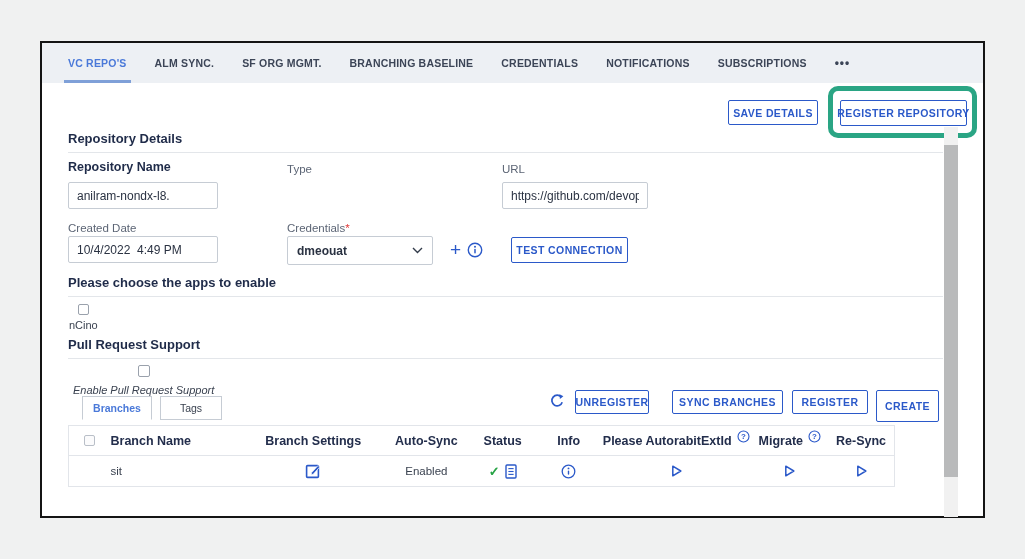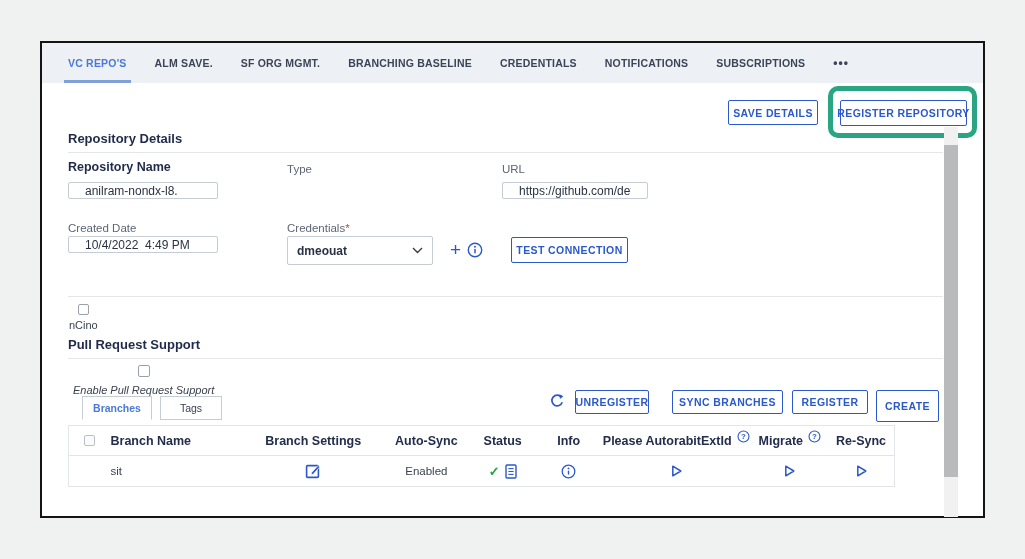--- a/index.html
+++ b/index.html
@@ -38,22 +38,22 @@
   .green-box {
     position:absolute; left:786px; top:43px; width:149px; height:52px;
     border:5px solid #2aa584; border-radius:10px; pointer-events:none;
   }
   
   .sec-heading { position:absolute; font-size:13px; font-weight:700; color:#1f2b49; }
   .rule { position:absolute; left:26px; width:875px; height:1px; background:#e3e6ea; }
   .f-label { position:absolute; font-size:11.5px; color:#5c6575; }
   .f-label-bold { position:absolute; font-size:12.5px; font-weight:700; color:#1f2b49; }
   .f-input {
-    position:absolute; height:17px; border:1px solid #c6ccd4; border-radius:2px;
-    font-family:"Liberation Sans",sans-serif; font-size:12px; color:#2a3242; padding:0 16px; background:#fff;
+    position:absolute; height:27px; border:1px solid #c6ccd4; border-radius:2px;
+    font-family:"Liberation Sans",sans-serif; font-size:12px; color:#2a3242; padding:0 8px; background:#fff;
   }
   .f-select {
     position:absolute; height:29px; border:1px solid #c6ccd4; border-radius:2px; background:#fff;
     display:flex; align-items:center; justify-content:space-between; padding:0 9px; cursor:pointer;
   }
   .f-select .val { font-size:12px; font-weight:700; color:#2a3242; }
   .plus-glyph { position:absolute; color:#2b59c9; font-size:19px; font-weight:400; line-height:19px; cursor:pointer; }
   .icon-abs { position:absolute; display:inline-flex; }
   
   .cb-row { position:absolute; display:flex; align-items:center; gap:7px;flex-direction:column; }
@@ -92,21 +92,21 @@
   .scroll-thumb { position:absolute; left:0; top:18px; width:14px; height:332px; background:#b9babb; cursor:pointer; }
   .asterisk { color:#e03a3a; }
 </style>
 </head>
 <body>
 
 <div class="panel">
 
   <div class="navbar">
     <div class="nav-tab active">VC REPO'S</div>
-    <div class="nav-tab">ALM SAVE.</div>
+    <div class="nav-tab">ALM SYNC.</div>
     <div class="nav-tab">SF ORG MGMT.</div>
     <div class="nav-tab">BRANCHING BASELINE</div>
     <div class="nav-tab">CREDENTIALS</div>
     <div class="nav-tab">NOTIFICATIONS</div>
     <div class="nav-tab">SUBSCRIPTIONS</div>
     <div class="nav-more">•••</div>
   </div>
 
   <div class="btn" style="left:686px; top:57px; width:90px; height:25px;">SAVE DETAILS</div>
   <div class="btn" style="left:798px; top:57px; width:127px; height:26px;">REGISTER REPOSITORY</div>
@@ -140,20 +140,21 @@
   <span class="plus-glyph" style="left:408px; top:197px;">+</span>
   <span class="icon-abs" style="left:425px; top:199px;">
     <svg width="16" height="16" viewBox="0 0 15 15">
         <circle cx="7.5" cy="7.5" r="6.3" fill="none" stroke="#2b59c9" stroke-width="1.3"></circle>
         <circle cx="7.5" cy="4.4" r="0.95" fill="#2b59c9"></circle>
         <rect x="6.8" y="6.4" width="1.4" height="4.3" rx="0.7" fill="#2b59c9"></rect>
       </svg>
   </span>
   <div class="btn" style="left:469px; top:194px; width:117px; height:26px;">TEST CONNECTION</div>
 
+  <div class="sec-heading" style="left:26px; top:232px;">Please choose the apps to enable</div>
   <div class="rule" style="top:253px;"></div>
   <div class="cb-row" style="left:27px; top:261px; gap:4px;">
     <span class="cb" style="width:11px; height:11px;"></span>
     <span class="cb-label-sm">nCino</span>
   </div>
 
   <div class="sec-heading" style="left:26px; top:294px;">Pull Request Support</div>
   <div class="rule" style="top:315px;"></div>
   <div class="cb-row" style="left:31px; top:322px;">
     <span class="cb"></span>

